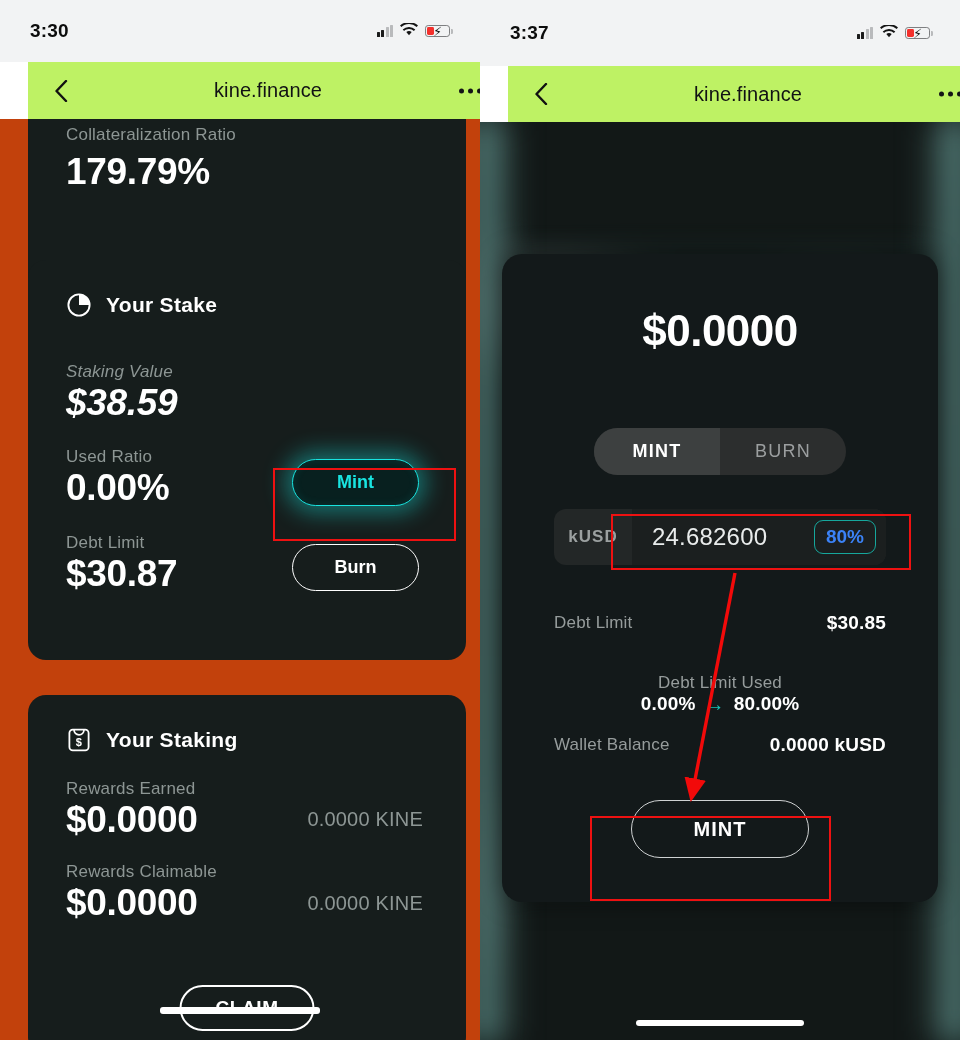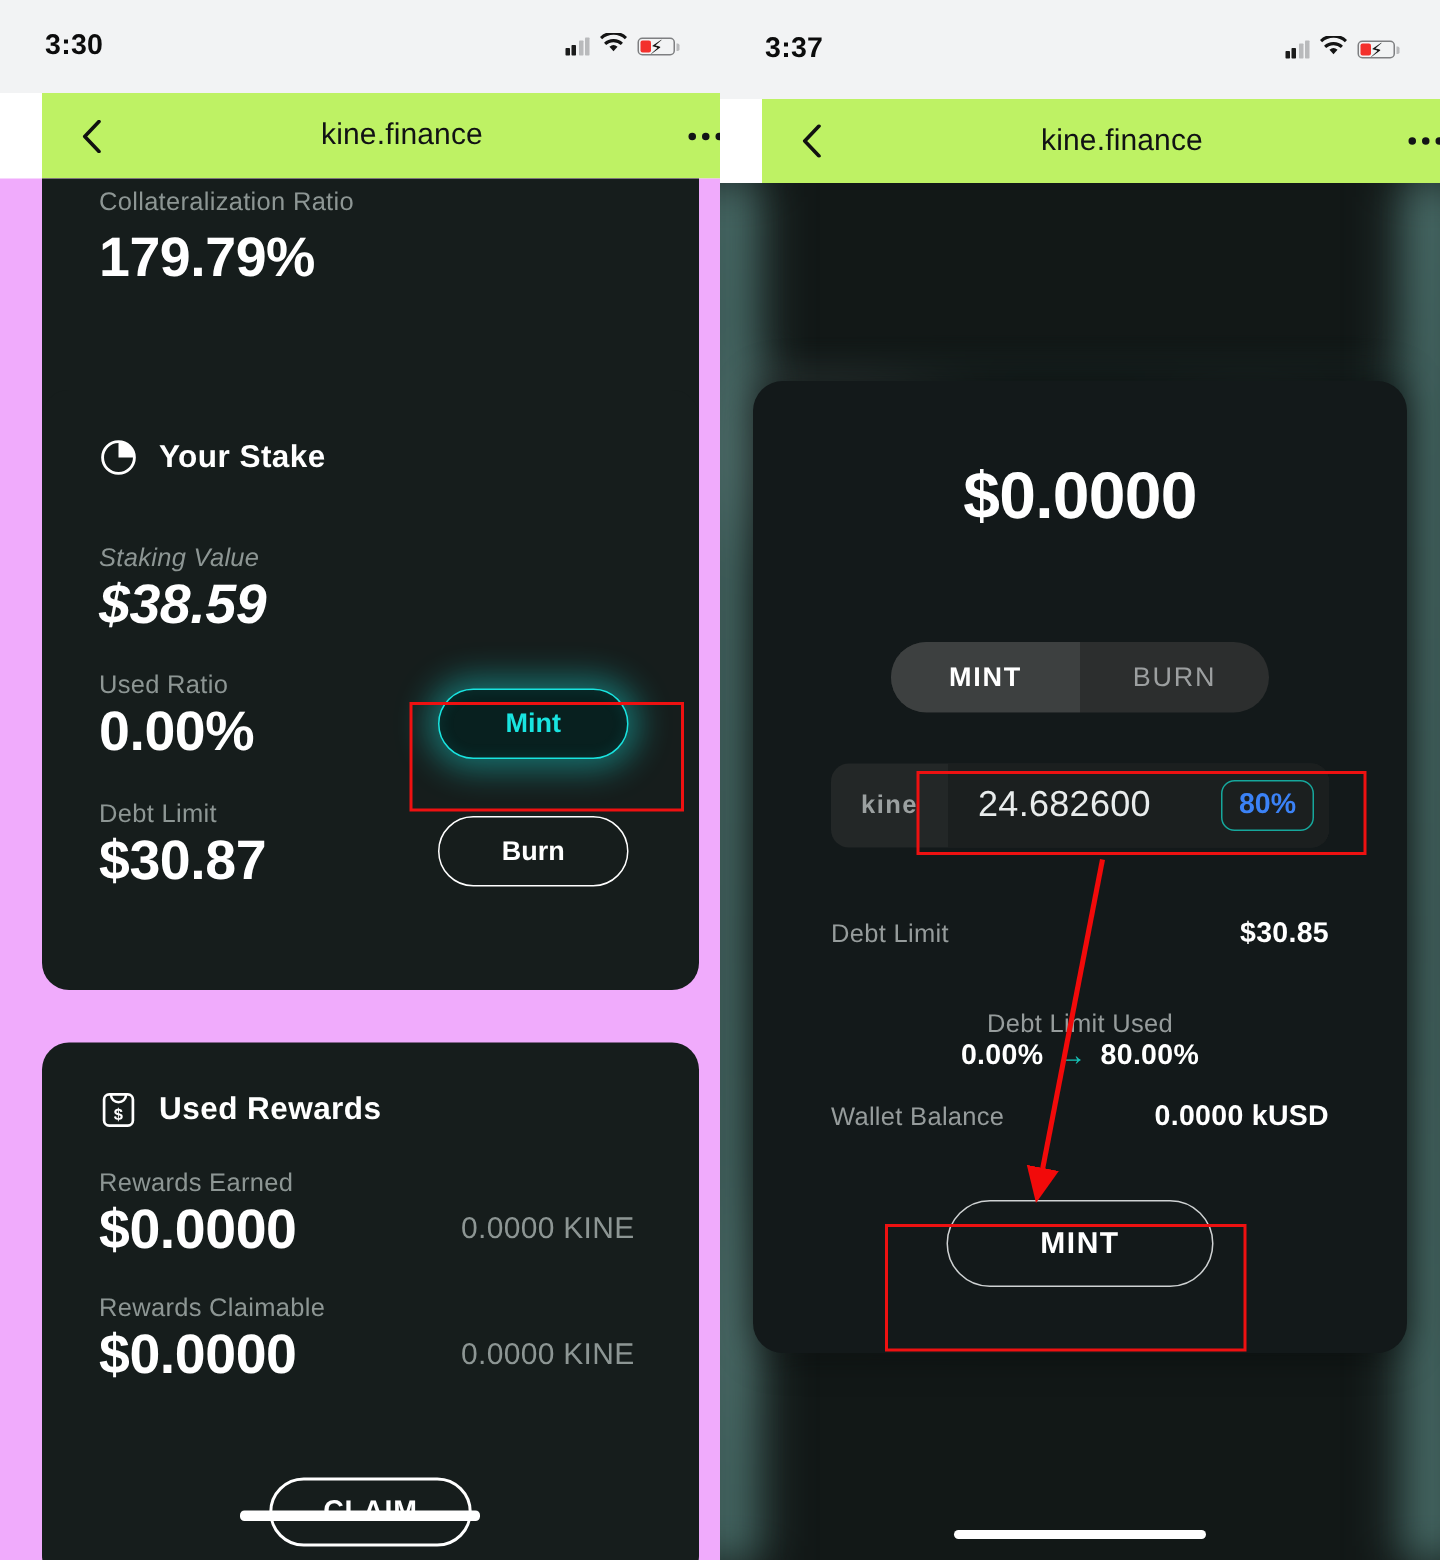--- a/index.html
+++ b/index.html
@@ -65,21 +65,21 @@
   }
   .nav-dots {
     position:absolute; right: 26px; top: 50%; transform: translateY(-50%);
     display:flex; gap:4px;
   }
   .nav-dots i { width:5px; height:5px; border-radius:50%; background:#131416; display:block; }
 
   
   #left .body {
     position:relative; width:100%; height: 921px;
-    background: #f0abfc;
+    background: #c2410c;
     overflow:hidden;
   }
   .card {
     position:absolute; left:28px; width: 438px;
     background: #161d1c;
     border-radius: 18px;
   }
   .card-pad { padding: 0 38px; }
   .metric-label {
     font-size: 17px; color: #8d9694; letter-spacing:.2px;
@@ -299,21 +299,21 @@
 
       <div class="card card-pad" style="top:576px; height:360px; padding-top:32px;">
         <div class="card-title">
           <span class="ic">
             <svg width="26" height="26" viewBox="0 0 26 26">
                 <rect x="3.4" y="2.6" width="19.2" height="20.8" rx="3.4" stroke="#fff" stroke-width="1.8" fill="none"></rect>
                 <path d="M8 2.8c0 3 2.2 5 5 5s5-2 5-5" stroke="#fff" stroke-width="1.7" fill="none"></path>
                 <text x="13" y="19.4" font-size="11" font-weight="bold" fill="#fff" text-anchor="middle" font-family="Liberation Sans, sans-serif">$</text>
               </svg>
           </span>
-          <span>Used Rewards</span>
+          <span>Your Staking</span>
         </div>
 
         <div style="margin-top:26px; display:flex; align-items:flex-end; justify-content:space-between;">
           <div>
             <div class="metric-label">Rewards Earned</div>
             <div class="metric-value">$0.0000</div>
           </div>
           <div class="kine-sub" style="margin-bottom:9px; margin-right:5px;">0.0000 KINE</div>
         </div>
 
@@ -386,21 +386,21 @@
       <div class="modal">
 
         <div class="modal-amount">$0.0000</div>
 
         <div class="toggle">
           <div class="seg active">MINT</div>
           <div class="seg">BURN</div>
         </div>
 
         <div class="inputrow">
-          <div class="unit">kine</div>
+          <div class="unit">kUSD</div>
           <div class="field">
             <span class="val">24.682600</span>
             <span class="pct">80%</span>
           </div>
         </div>
 
         <div class="statrow" style="top:358px;">
           <span class="stat-k">Debt Limit</span>
           <span class="stat-v">$30.85</span>
         </div>

